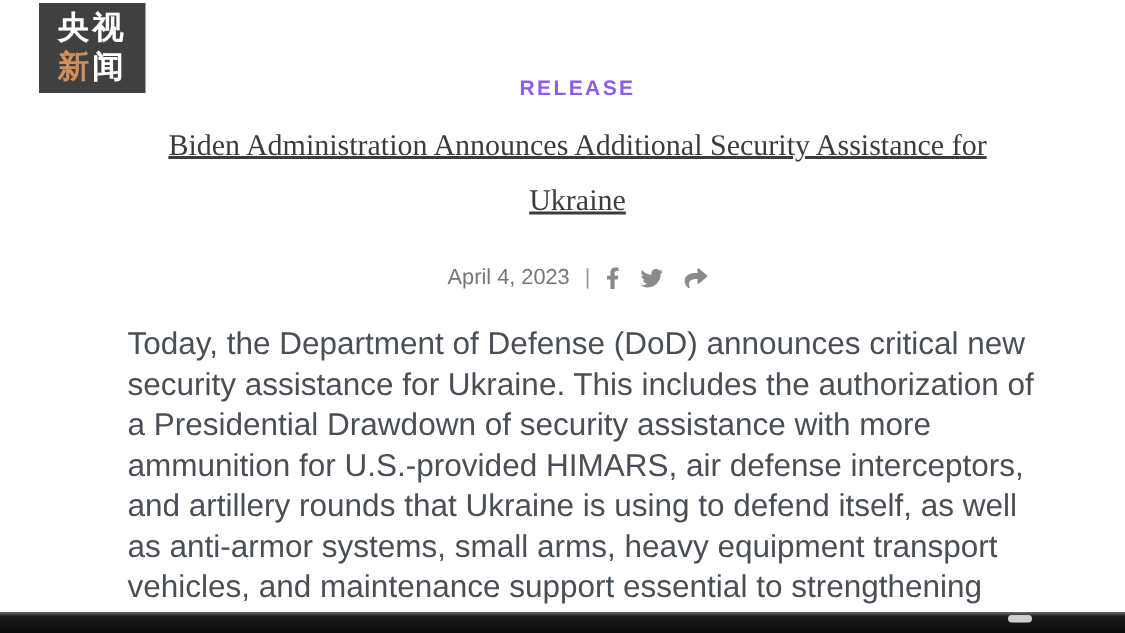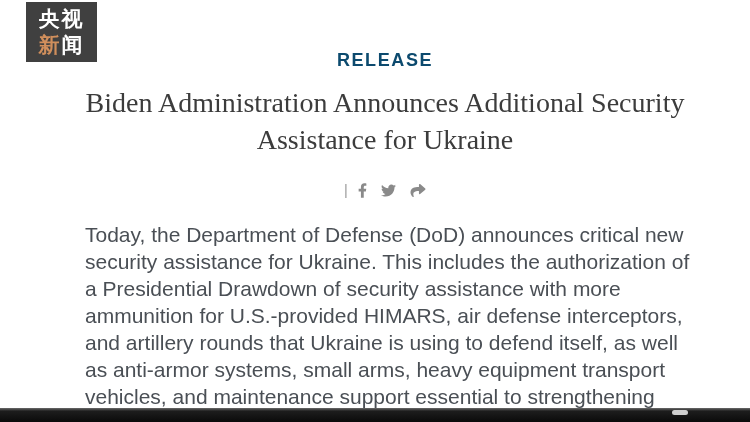--- a/index.html
+++ b/index.html
@@ -36,38 +36,39 @@
 
   
   .content {
     position: absolute;
     left: 78px;
     top: 50px;
     width: 614px;
     text-align: center;
   }
   .kicker {
-    color: #0c4a6e;
+    color: #8b5cf6;
     font-weight: 700;
-    font-size: 18px;
+    font-size: 14px;
     letter-spacing: 1.6px;
   }
   .subkicker {
     color: #8d8d8d;
     font-size: 14.5px;
     letter-spacing: 2px;
     margin-top: 9px;
   }
   .title {
     font-family: "Liberation Serif", serif;
     font-weight: 400;
     color: #3c3c3c;
-    font-size: 28px;
+    font-size: 20px;
     line-height: 37px;
     margin-top: 13px;
+    text-decoration: underline;
   }
   .dateline {
     margin-top: 22px;
     color: #767676;
     font-size: 14.5px;
     display: flex;
     align-items: center;
     justify-content: center;
     gap: 10px;
     height: 20px;
@@ -120,20 +121,21 @@
 <div class="watermark">
   <span class="wm-row">央视</span>
   <span class="wm-row"><span class="accent">新</span><span>闻</span></span>
 </div>
 
 <div class="content">
   <div class="kicker">RELEASE</div>
   <h1 class="title" style="margin:13px 0 0 0;">Biden Administration Announces Additional Security Assistance for Ukraine</h1>
 
   <div class="dateline">
+    <span>April 4, 2023</span>
     <span class="sep">|</span>
     <span class="share-icons">
       <a title="Share on Facebook">
         <svg width="9" height="15" viewBox="0 0 320 512">
           <path d="M279.14 288l14.22-92.66h-88.91v-60.13c0-25.35 12.42-50.06 52.24-50.06h40.42V6.26S260.43 0 225.36 0c-73.22 0-121.08 44.38-121.08 124.72v70.62H22.89V288h81.39v224h100.17V288z"></path>
         </svg>
       </a>
       <a title="Share on Twitter">
         <svg width="17" height="15" viewBox="0 0 24 24">
           <path d="M23.954 4.569c-.885.389-1.83.654-2.825.775 1.014-.611 1.794-1.574 2.163-2.723-.951.555-2.005.959-3.127 1.184-.896-.959-2.173-1.559-3.591-1.559-2.717 0-4.92 2.203-4.92 4.917 0 .39.045.765.127 1.124-4.09-.205-7.715-2.169-10.141-5.138-.427.722-.666 1.561-.666 2.475 0 1.71.87 3.213 2.188 4.096-.807-.026-1.566-.248-2.228-.616v.061c0 2.385 1.693 4.374 3.946 4.827-.413.111-.849.171-1.296.171-.314 0-.615-.03-.916-.086.631 1.953 2.445 3.377 4.604 3.417-1.68 1.319-3.809 2.105-6.102 2.105-.39 0-.779-.023-1.17-.067 2.189 1.394 4.768 2.209 7.557 2.209 9.054 0 13.999-7.496 13.999-13.986 0-.209 0-.42-.015-.63.961-.689 1.8-1.56 2.46-2.548z"></path>

